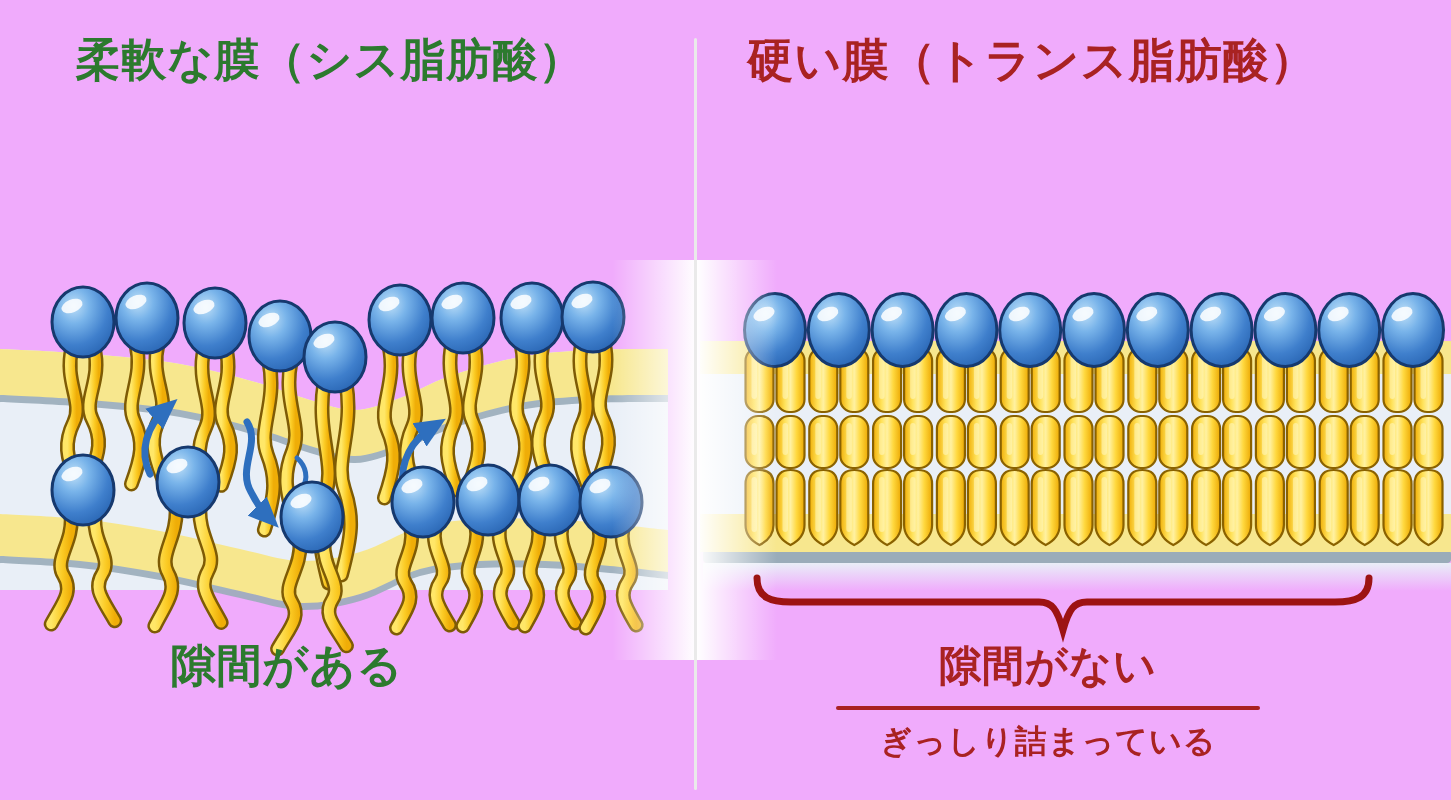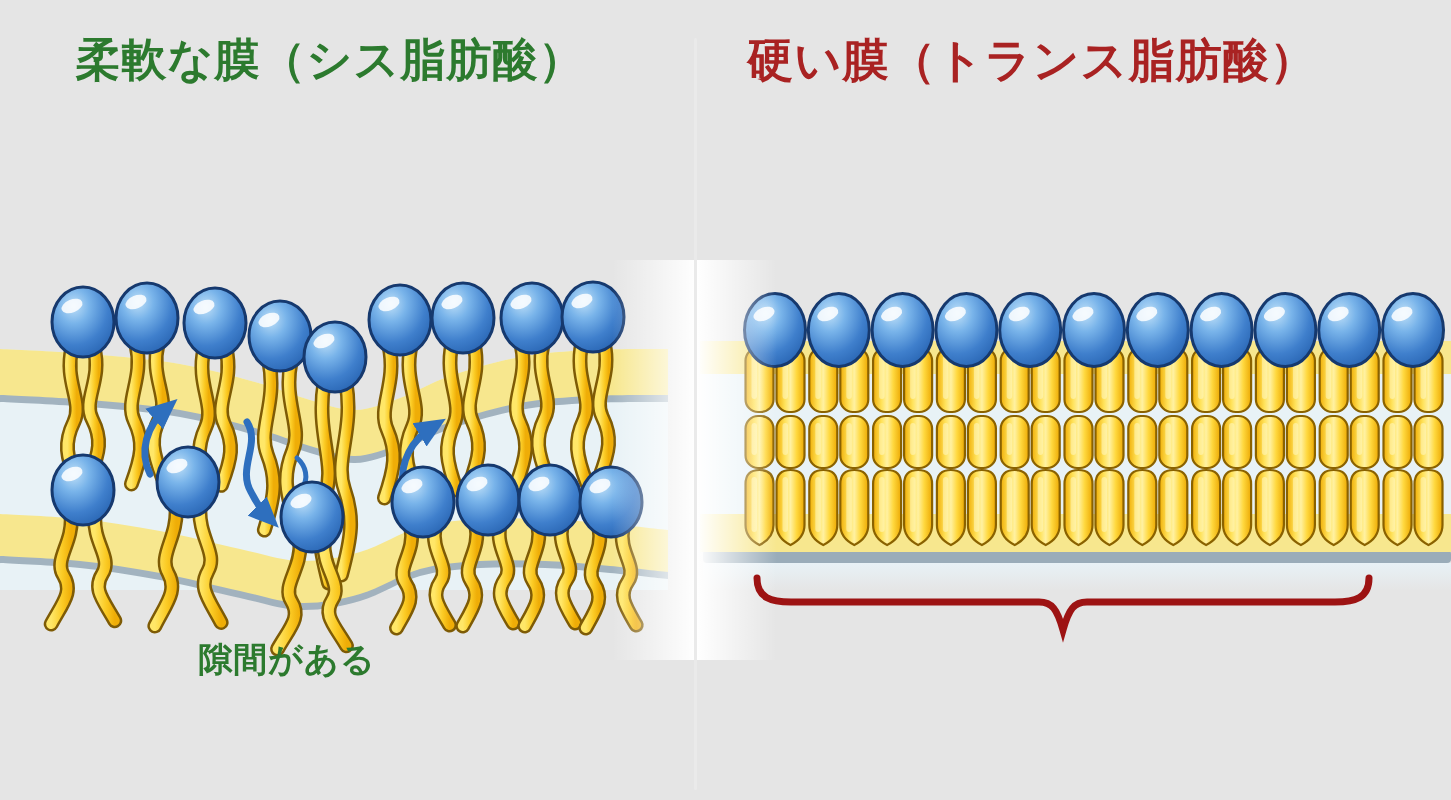--- a/index.html
+++ b/index.html
@@ -1,21 +1,21 @@
 <!DOCTYPE html>
 <html><head>
 <meta charset="utf-8">
 <style>
   html,body{margin:0;padding:0;background:#ffffff;font-family:"DejaVu Sans",sans-serif;}
-  .stage{position:relative;width:1451px;height:800px;overflow:hidden;background:#e5e5e5;}
+  .stage{position:relative;width:1451px;height:800px;overflow:hidden;background:#f0abfc;}
   .figure-svg{position:absolute;left:0;top:0;}
   .label{position:absolute;font-weight:700;text-align:center;line-height:1.15;letter-spacing:1px;}
   .title-left{left:20px;top:34px;width:620px;font-size:45px;}
   .title-right{left:722px;top:34px;width:620px;font-size:46px;}
-  .caption-left{left:87px;top:640px;width:400px;font-size:34px;}
+  .caption-left{left:87px;top:640px;width:400px;font-size:45px;}
   .caption-right-block{position:absolute;left:832px;top:638px;width:432px;text-align:center;}
   .caption-right{font-size:42px;font-weight:700;letter-spacing:1px;}
   .caption-underline{width:424px;height:4px;margin:12px auto 0 auto;border-radius:2px;}
   .subcaption-right{margin-top:10px;font-size:32px;font-weight:700;letter-spacing:1px;}
   .divider{position:absolute;left:694px;top:38px;width:3px;height:752px;background:#eaeaea;border-radius:2px;}
 </style>
 </head>
 <body>
 
 <div class="stage">
@@ -336,15 +336,20 @@
         <rect x="697" y="260" width="80" height="400" fill="url(#fadeToWhiteL)"></rect>
         <path d="M 757 578 C 757 598 771 602 791 602 L 1039 602 C 1052 602 1057 609 1063 630 C 1069 609 1074 602 1087 602 L 1335 602 C 1355 602 1369 598 1369 578" fill="none" stroke="#9D1313" stroke-width="7" stroke-linecap="round"></path>
       </g>
     </svg>
 
   <div class="label title-left" id="titleL" style="color: rgb(44, 122, 46);">柔軟な膜（シス脂肪酸）</div>
   <div class="label title-right" id="titleR" style="color: rgb(169, 34, 34);">硬い膜（トランス脂肪酸）</div>
 
   <div class="label caption-left" id="capL" style="color: rgb(44, 122, 46);">隙間がある</div>
 
+  <div class="caption-right-block">
+    <div class="caption-right" id="capR" style="color: rgb(169, 34, 34);">隙間がない</div>
+    <div class="caption-underline" id="capRule" style="background: rgb(169, 34, 34);"></div>
+    <div class="subcaption-right" id="subCapR" style="color: rgb(169, 34, 34);">ぎっしり詰まっている</div>
+  </div>
 
   <div class="divider" id="panelDivider" style="background: rgb(234, 234, 234);"></div>
 </div>
 
 </body></html>

